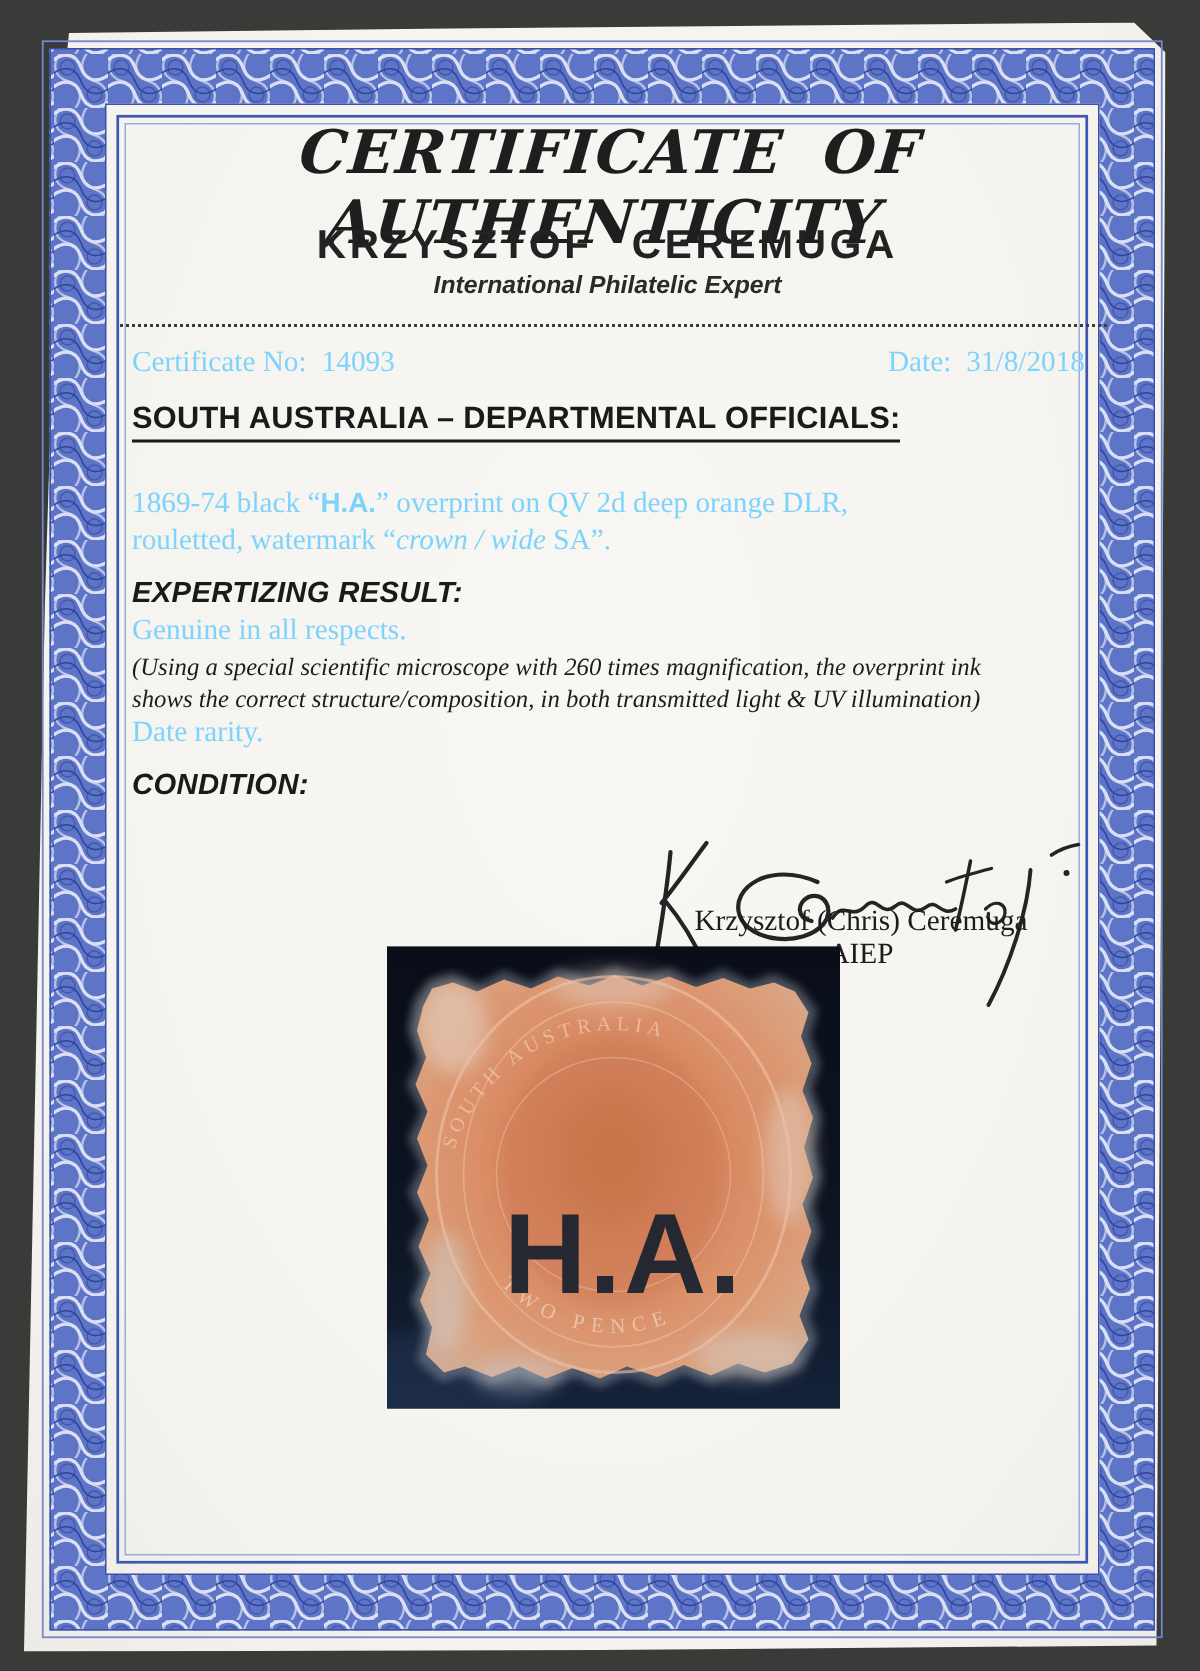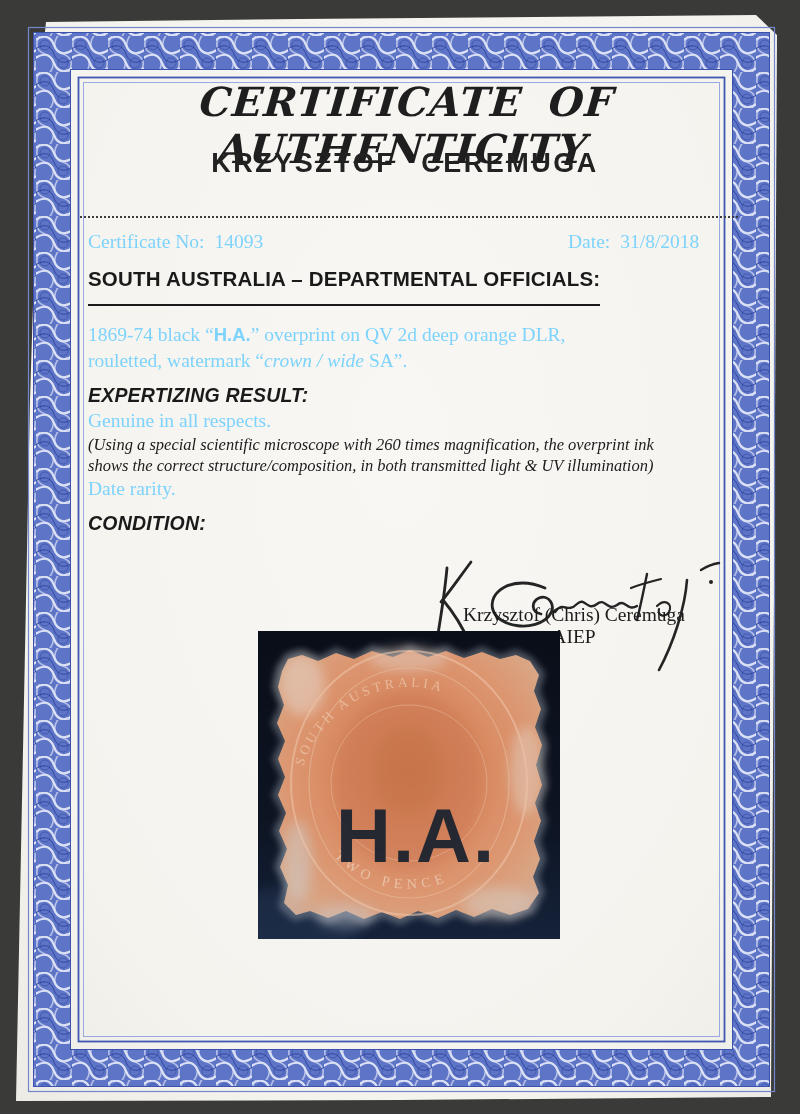--- a/index.html
+++ b/index.html
@@ -12,24 +12,24 @@
   .ctr{left:60px;width:690px;text-align:center;}
   #title{top:78px;font-family:"DejaVu Serif",serif;font-style:italic;font-weight:700;
     font-size:40px;color:#1e1e1e;letter-spacing:1px;word-spacing:12px;transform:skewX(-5deg);}
   #expert-name{top:148px;font-family:"Liberation Sans",sans-serif;font-weight:700;
     font-size:27px;color:#222;letter-spacing:2.5px;word-spacing:16px;}
   #expert-subtitle{top:181px;font-family:"Liberation Sans",sans-serif;font-weight:700;
     font-style:italic;font-size:16.5px;color:#2a2a2a;}
   #dotted-sep{top:216px;left:80px;width:658px;height:0;border-top:2px dotted #3c3c3c;}
   .serif19{font-size:19.5px;color:#7dd3fc;}
   #cert-no{top:231px;left:88px;}
-  #date{top:231px;left:568px;}
+  #date{top:231px;left:592px;}
   .lblgap{display:inline-block;margin-right:10px;}
   #heading{top:267px;left:88px;font-family:"Liberation Sans",sans-serif;font-weight:700;
-    font-size:20.5px;color:#1a1a1a;letter-spacing:0.2px;border-bottom:2.5px solid #1a1a1a;padding-bottom:13px;}
+    font-size:20.5px;color:#1a1a1a;letter-spacing:0.2px;border-bottom:2.5px solid #1a1a1a;padding-bottom:2px;}
   #subheading{top:298px;left:88px;font-weight:700;font-size:20px;color:#1a1a1a;}
   #subheading .mark{margin-left:18px;font-weight:700;}
   #desc1{top:324px;left:88px;}
   #desc1 b{font-family:"Liberation Sans",sans-serif;font-size:18.5px;}
   #desc2{top:350px;left:88px;}
   .itl{font-style:italic;}
   .slabel{font-family:"Liberation Sans",sans-serif;font-weight:700;font-style:italic;
     font-size:19.5px;color:#1a1a1a;letter-spacing:0.2px;}
   #exp-label{top:384px;left:88px;}
   #exp-result{top:410px;left:88px;}
@@ -69,20 +69,21 @@
     <path d="M33,32 H770 V1087 H33 Z M70,69 V1050 H733 V69 Z" fill="url(#guil)" fill-rule="evenodd"></path>
     <rect x="33.5" y="32.5" width="736" height="1054" fill="none" stroke="#3a51ad"></rect>
     <rect x="70.5" y="69.5" width="662" height="980" fill="none" stroke="#3a51ad"></rect>
     <rect x="28.5" y="27.5" width="746" height="1064" fill="none" stroke="#7487ce" stroke-width="1.2"></rect>
     <rect x="78.5" y="77.5" width="646" height="964" fill="none" stroke="#3f57b0" stroke-width="1.8"></rect>
     <rect x="83.5" y="82.5" width="636" height="954" fill="none" stroke="#9aa9e2" stroke-width="1"></rect>
   </svg>
 
   <div class="abs ctr" id="title">CERTIFICATE OF AUTHENTICITY</div>
   <div class="abs ctr" id="expert-name">KRZYSZTOF CEREMUGA</div>
+  <div class="abs ctr" id="expert-subtitle">International Philatelic Expert</div>
   <div class="abs" id="dotted-sep"></div>
 
   <div class="abs serif19" id="cert-no">
     <span class="lblgap">Certificate No:</span><span>14093</span>
   </div>
   <div class="abs serif19" id="date">
     <span class="lblgap">Date:</span><span>31/8/2018</span>
   </div>
 
   <div class="abs" id="heading">SOUTH AUSTRALIA – DEPARTMENTAL OFFICIALS:</div>

